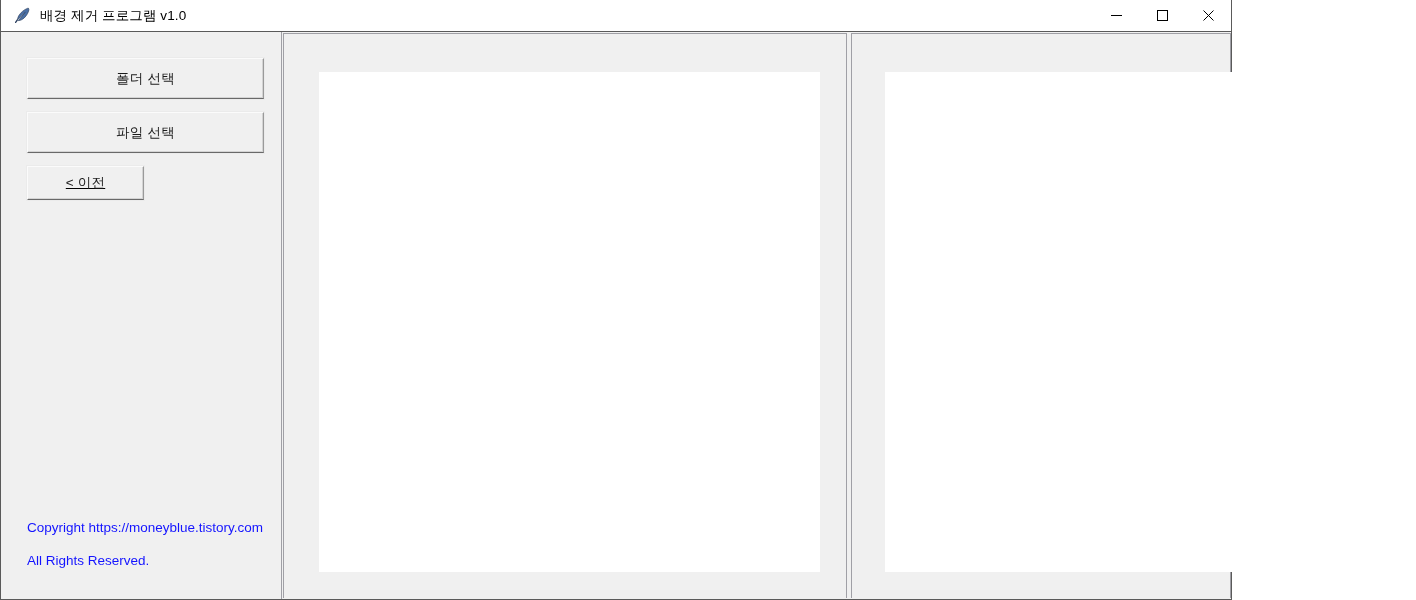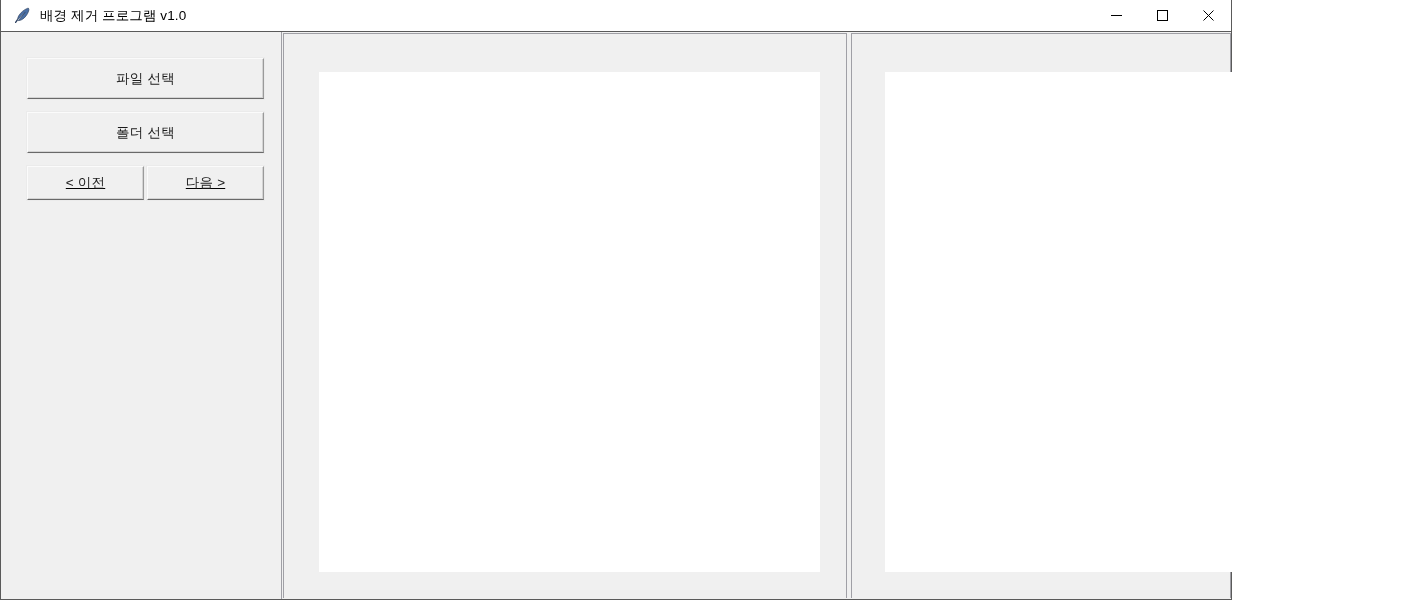--- a/index.html
+++ b/index.html
@@ -225,36 +225,37 @@
       </button>
     </div>
   </div>
 
   <div class="window-body">
 
     <div class="sidebar">
 
       <div class="btn-col">
         <div class="tk-button btn-wide">
-          <span>파일 선택</span>
+          <span>폴더 선택</span>
         </div>
         <div class="tk-button btn-wide">
-          <span>폴더 선택</span>
+          <span>파일 선택</span>
         </div>
 
         <div class="btn-row">
           <div class="tk-button btn-half">
             <span>&lt; 이전</span>
           </div>
-          <div class="tk-button btn-half">
-            <span>다음 &gt;</span>
-          </div>
         </div>
       </div>
 
+      <div class="copyright-block">
+        <div class="copyright-line first">Copyright https://moneyblue.tistory.com</div>
+        <div class="copyright-line">All Rights Reserved.</div>
+      </div>
 
     </div>
 
     <div class="panels">
 
       <div class="preview-panel panel-left">
         <div class="canvas-area canvas-left"></div>
       </div>
 
       <div class="preview-panel panel-right">

